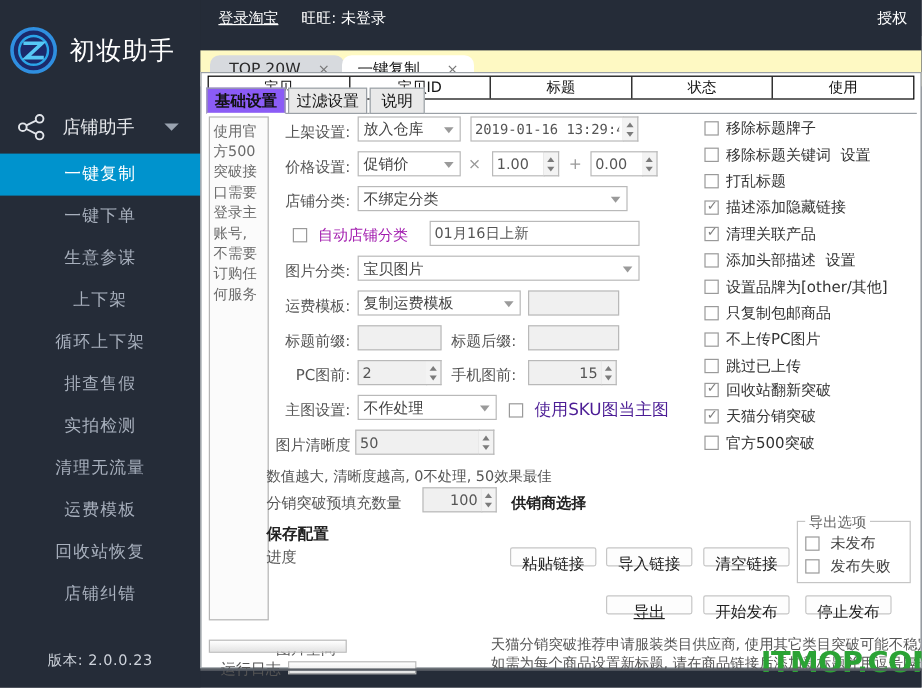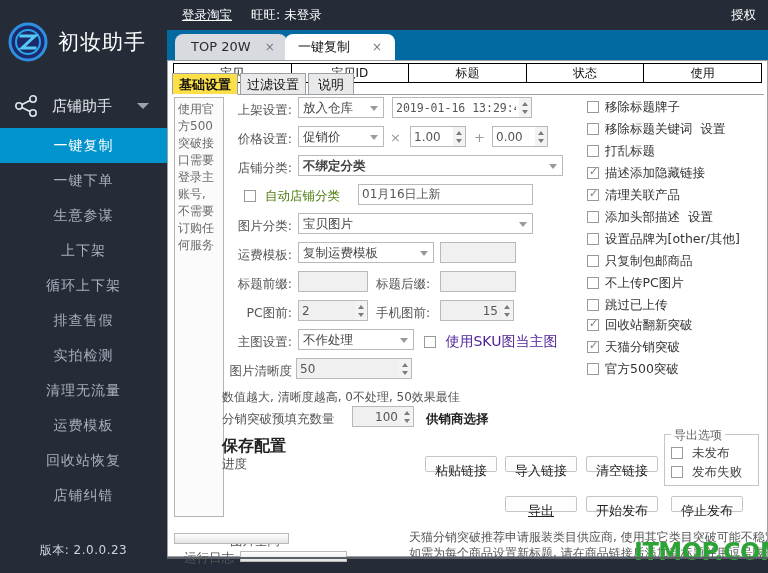--- a/index.html
+++ b/index.html
@@ -54,22 +54,22 @@
     background:#252c38; color:#ffffff; font-size:12.5px;
   }
   #topbar .login {
     position:absolute; left:15px; top:7px; text-decoration:underline; cursor:pointer;
   }
   #topbar .ww { position:absolute; left:84px; top:7px; }
   #topbar .auth { position:absolute; right:12px; top:7px; cursor:pointer; }
 
   
   #tabstrip {
-    position:absolute; left:167px; top:30px; width:601px; height:30px;
-    background:#0369a1;
+    position:absolute; left:167px; top:42px; width:601px; height:30px;
+    background:#fef9c3;
   }
   .tab {
     position:absolute; top:4px; height:26px; line-height:25px;
     padding:0 12px 0 16px; font-size:13px; color:#333;
     border-radius:8px 8px 0 0;
   }
   .tab .x { margin-left:10px; color:#777; font-size:12px; cursor:pointer; }
   .tab.inactive { left:8px; background:#d7dade; color:#2a2a2a; }
   .tab.active   { left:118px; background:#ffffff; color:#111; width:110px; text-align:center; padding:0; }
   .tab.active .lbl { margin-right:8px; }
@@ -91,21 +91,21 @@
   .grid-head .gh:last-child { border-right:none; }
 
   .inner-tabs {
     position:absolute; left:4px; top:12px; width:592px; height:22px;
     border-bottom:1px solid #9aa0a6;
   }
   .itab {
     position:absolute; top:0; height:22px; line-height:21px; padding:0 7px;
     font-size:13px; border:1px solid #9aa0a6; background:#e9e9e9; color:#111;
   }
-  .itab.sel { background:#fde047; border-bottom:1px solid #ffffff; font-weight:bold; }
+  .itab.sel { background:#8b5cf6; border-bottom:1px solid #ffffff; font-weight:bold; }
 
   
   .notebox {
     position:absolute; left:6px; top:36px; width:50px; height:420px;
     border:1px solid #b5b5b5; background:#fbfbfb;
     font-size:12px; color:#6a6a6a; line-height:17px; padding:3px 2px 0 3px;
     overflow:hidden; letter-spacing:0px;
   }
 
   
@@ -312,28 +312,28 @@
         <span class="mult" style="left:244px;top:4px;">+</span>
         <input class="txt" style="left: 262px; width: 44px;" value="0.00">
         <div class="spin" style="left:305px;">
             <i class="up"></i>
             <i class="dn"></i>
           </div>
       </div>
 
       <div class="row">
         <span class="lab">店铺分类:</span>
-        <div class="sel-box" style="left:68px;width:265px;font-weight:bold;">
+        <div class="sel-box" style="left:68px;width:225px;">
           <span>不绑定分类</span>
           <span class="ar"></span>
         </div>
       </div>
 
       <div class="row">
-        <span style="position:absolute;left:14px;top:4px;font-size:12.5px;color:#4d7c0f;">
+        <span style="position:absolute;left:14px;top:4px;font-size:12.5px;color:#a21caf;">
           <span class="cbx"></span>
           <span style="margin-left:5px;">自动店铺分类</span>
         </span>
         <input class="txt" style="left: 128px; width: 175px;" value="01月16日上新">
       </div>
 
       <div class="row">
         <span class="lab">图片分类:</span>
         <div class="sel-box" style="left:68px;width:235px;">
           <span>宝贝图片</span>
@@ -401,21 +401,21 @@
         <span style="position:absolute;left:-8px;top:5px;font-size:12.5px;color:#555;">分销突破预填充数量</span>
         <input class="txt" style="left: 122px; width: 50px; background: rgb(240, 240, 240); text-align: right;" value="100">
         <div class="spin" style="left:171px;">
             <i class="up"></i>
             <i class="dn"></i>
           </div>
         <span style="position:absolute;left:196px;top:5px;font-size:12.5px;color:#222;font-weight:bold;">供销商选择</span>
       </div>
 
       <div class="row" style="height:20px;margin-bottom:0;">
-        <span style="position:absolute;left:-8px;top:1px;font-size:16px;color:#222;font-weight:bold;">保存配置</span>
+        <span style="position:absolute;left:-8px;top:1px;font-size:13px;color:#222;font-weight:bold;">保存配置</span>
       </div>
       <div class="row" style="height:20px;margin-bottom:0;">
         <span style="position:absolute;left:-8px;top:1px;font-size:12.5px;color:#555;">进度</span>
       </div>
     </div>
 
     <div class="chkcol" style="left:419px;top:38px;" id="opt-col">
         <div class="chk"><span class="cbx"></span><span>移除标题牌子</span></div>
         <div class="chk"><span class="cbx"></span><span>移除标题关键词</span><span class="setlink">设置</span></div>
         <div class="chk"><span class="cbx"></span><span>打乱标题</span></div>

